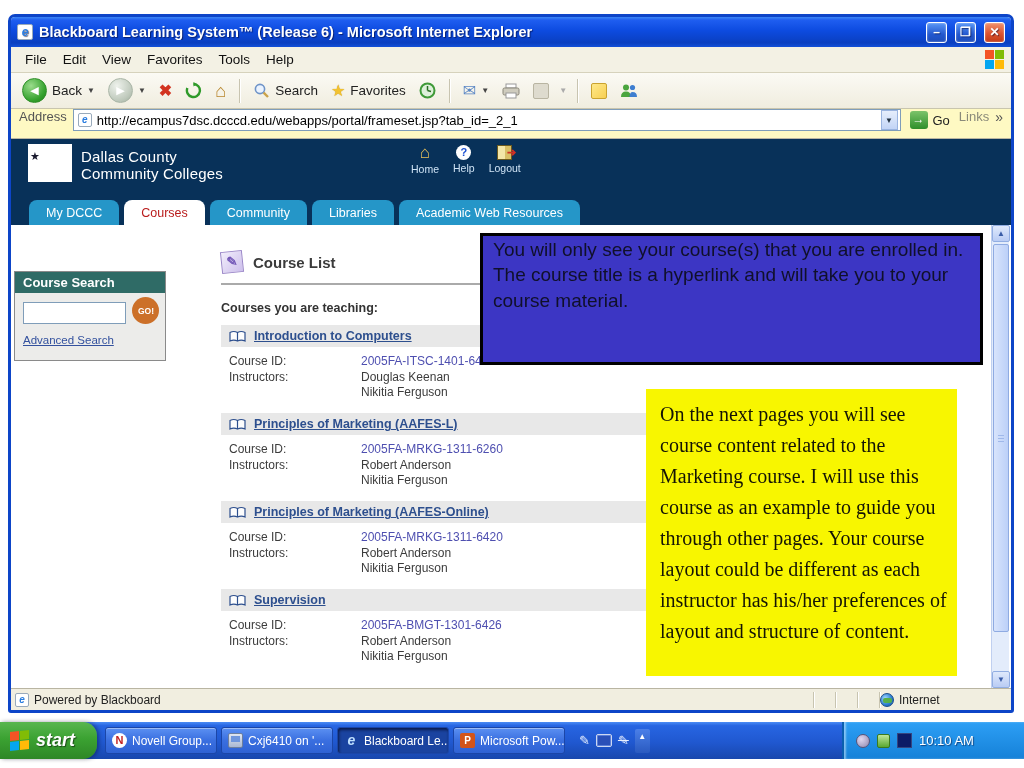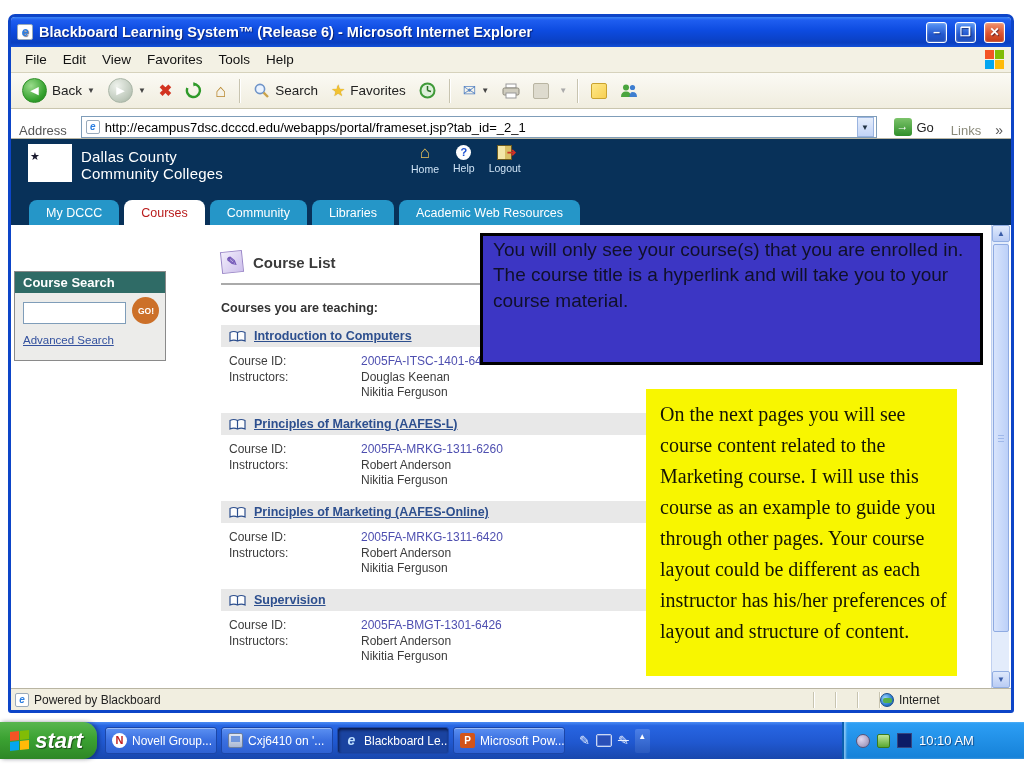--- a/index.html
+++ b/index.html
@@ -30,22 +30,22 @@
   .circle-ic{width:25px;height:25px;border-radius:50%;display:flex;align-items:center;justify-content:center;
     color:#fff;font-size:11px;}
   .back-c{background:radial-gradient(circle at 35% 30%,#9bdc8c,#35a22e 65%,#1e7a1a);border:1px solid #2e8f28;}
   .fwd-c{background:radial-gradient(circle at 35% 30%,#eef2ec,#c0cabd 65%,#9fad9c);border:1px solid #aab6a7;}
   .caret{font-size:8px;color:#444;}
   .vsep{width:1px;height:24px;background:#c8c4b0;margin:0 3px;box-shadow:1px 0 0 #fff;}
   .glyph16{font-size:16px;line-height:16px;}
   .notes-ic{width:16px;height:16px;border-radius:2px;background:linear-gradient(135deg,#ffe98a,#f7cf52);
     border:1px solid #caa32f;}
   .edit-ic{width:16px;height:16px;border:1px solid #b9b5a2;background:#dedbce;border-radius:2px;}
-  .addressbar{height:30px;background:#ffffff;border-bottom:1px solid #b9b5a2;display:flex;align-items:flex-end;
-    gap:14px;padding:0 8px;font-size:13px;color:#555;}
+  .addressbar{height:30px;background:#fef9c3;border-bottom:1px solid #b9b5a2;display:flex;align-items:flex-start;
+    gap:6px;padding:0 8px;font-size:13px;color:#555;}
   .addr-input{flex:1;height:22px;background:#fff;border:1px solid #7f9db9;display:flex;align-items:center;
     gap:5px;padding:0 2px 0 4px;color:#000;}
   .addr-url{flex:1;white-space:nowrap;overflow:hidden;font-size:13px;}
   .addr-drop{width:17px;height:20px;background:linear-gradient(180deg,#e6eefc,#c2d4f6);border:1px solid #9ab4e0;
     font-size:8px;color:#234;display:flex;align-items:center;justify-content:center;}
   .go-ic{width:18px;height:18px;border-radius:3px;background:linear-gradient(180deg,#7cc36a,#2f8f2a);
     color:#fff;font-weight:bold;font-size:12px;line-height:17px;text-align:center;}
   
   .viewport{position:relative;height:549px;background:#fff;overflow:hidden;}
   .bb-header{height:56px;background:#083159;position:relative;color:#fff;}
@@ -105,21 +105,21 @@
   .globe:after{content:"";position:absolute;left:2px;top:4px;width:9px;height:5px;background:#57b04a;border-radius:2px;}
   
   .note-blue{position:absolute;left:480px;top:233px;width:503px;height:132px;z-index:10;
     border:3px solid #000;padding:1px 10px;font-size:19px;line-height:1.33;color:#10102a;}
   .note-yellow{position:absolute;left:646px;top:389px;width:311px;height:287px;z-index:10;
     padding:10px 6px 10px 14px;font-family:"Liberation Serif",serif;font-size:20px;line-height:1.55;color:#141405;}
   
   .taskbar{position:absolute;left:0;top:722px;width:1024px;height:37px;z-index:5;
     background:linear-gradient(180deg,#4a8cf5 0%,#2765e2 10%,#2058d0 55%,#1847ad 100%);display:flex;align-items:center;}
   .startbtn{height:37px;width:97px;border-radius:0 14px 14px 0;display:flex;align-items:center;gap:6px;
-    padding:0 14px 0 10px;color:#fff;font-weight:bold;font-style:italic;font-size:22px;
+    padding:0 14px 0 10px;color:#fff;font-weight:bold;font-style:italic;font-size:18px;
     background:linear-gradient(180deg,#59b64f 0%,#3ba232 45%,#2e8726 100%);box-shadow:2px 0 4px rgba(0,0,30,.4);
     text-shadow:1px 1px 1px rgba(0,0,0,.5);}
   .startflag{width:20px;height:20px;display:grid;grid-template-columns:9px 9px;grid-template-rows:9px 9px;gap:1px;transform:skewY(-6deg);}
   .taskbtns{display:flex;gap:4px;margin-left:8px;}
   .taskbtn{width:112px;height:27px;border-radius:3px;border:1px solid #1b46a8;display:flex;align-items:center;gap:5px;
     padding:0 6px;color:#fff;font-size:12px;white-space:nowrap;overflow:hidden;
     background:linear-gradient(180deg,#5b90f2,#3a6fe0 50%,#2f62d4);box-shadow:inset 0 1px 0 rgba(255,255,255,.4);}
   .taskbtn.active{background:#1a43a0;box-shadow:inset 1px 2px 3px rgba(0,0,20,.6);}
   .tb-ic{width:15px;height:15px;flex:0 0 auto;border-radius:2px;font-size:11px;line-height:15px;text-align:center;font-weight:bold;}
   .ic-novell{background:#fff;color:#c32222;border-radius:50%;}

